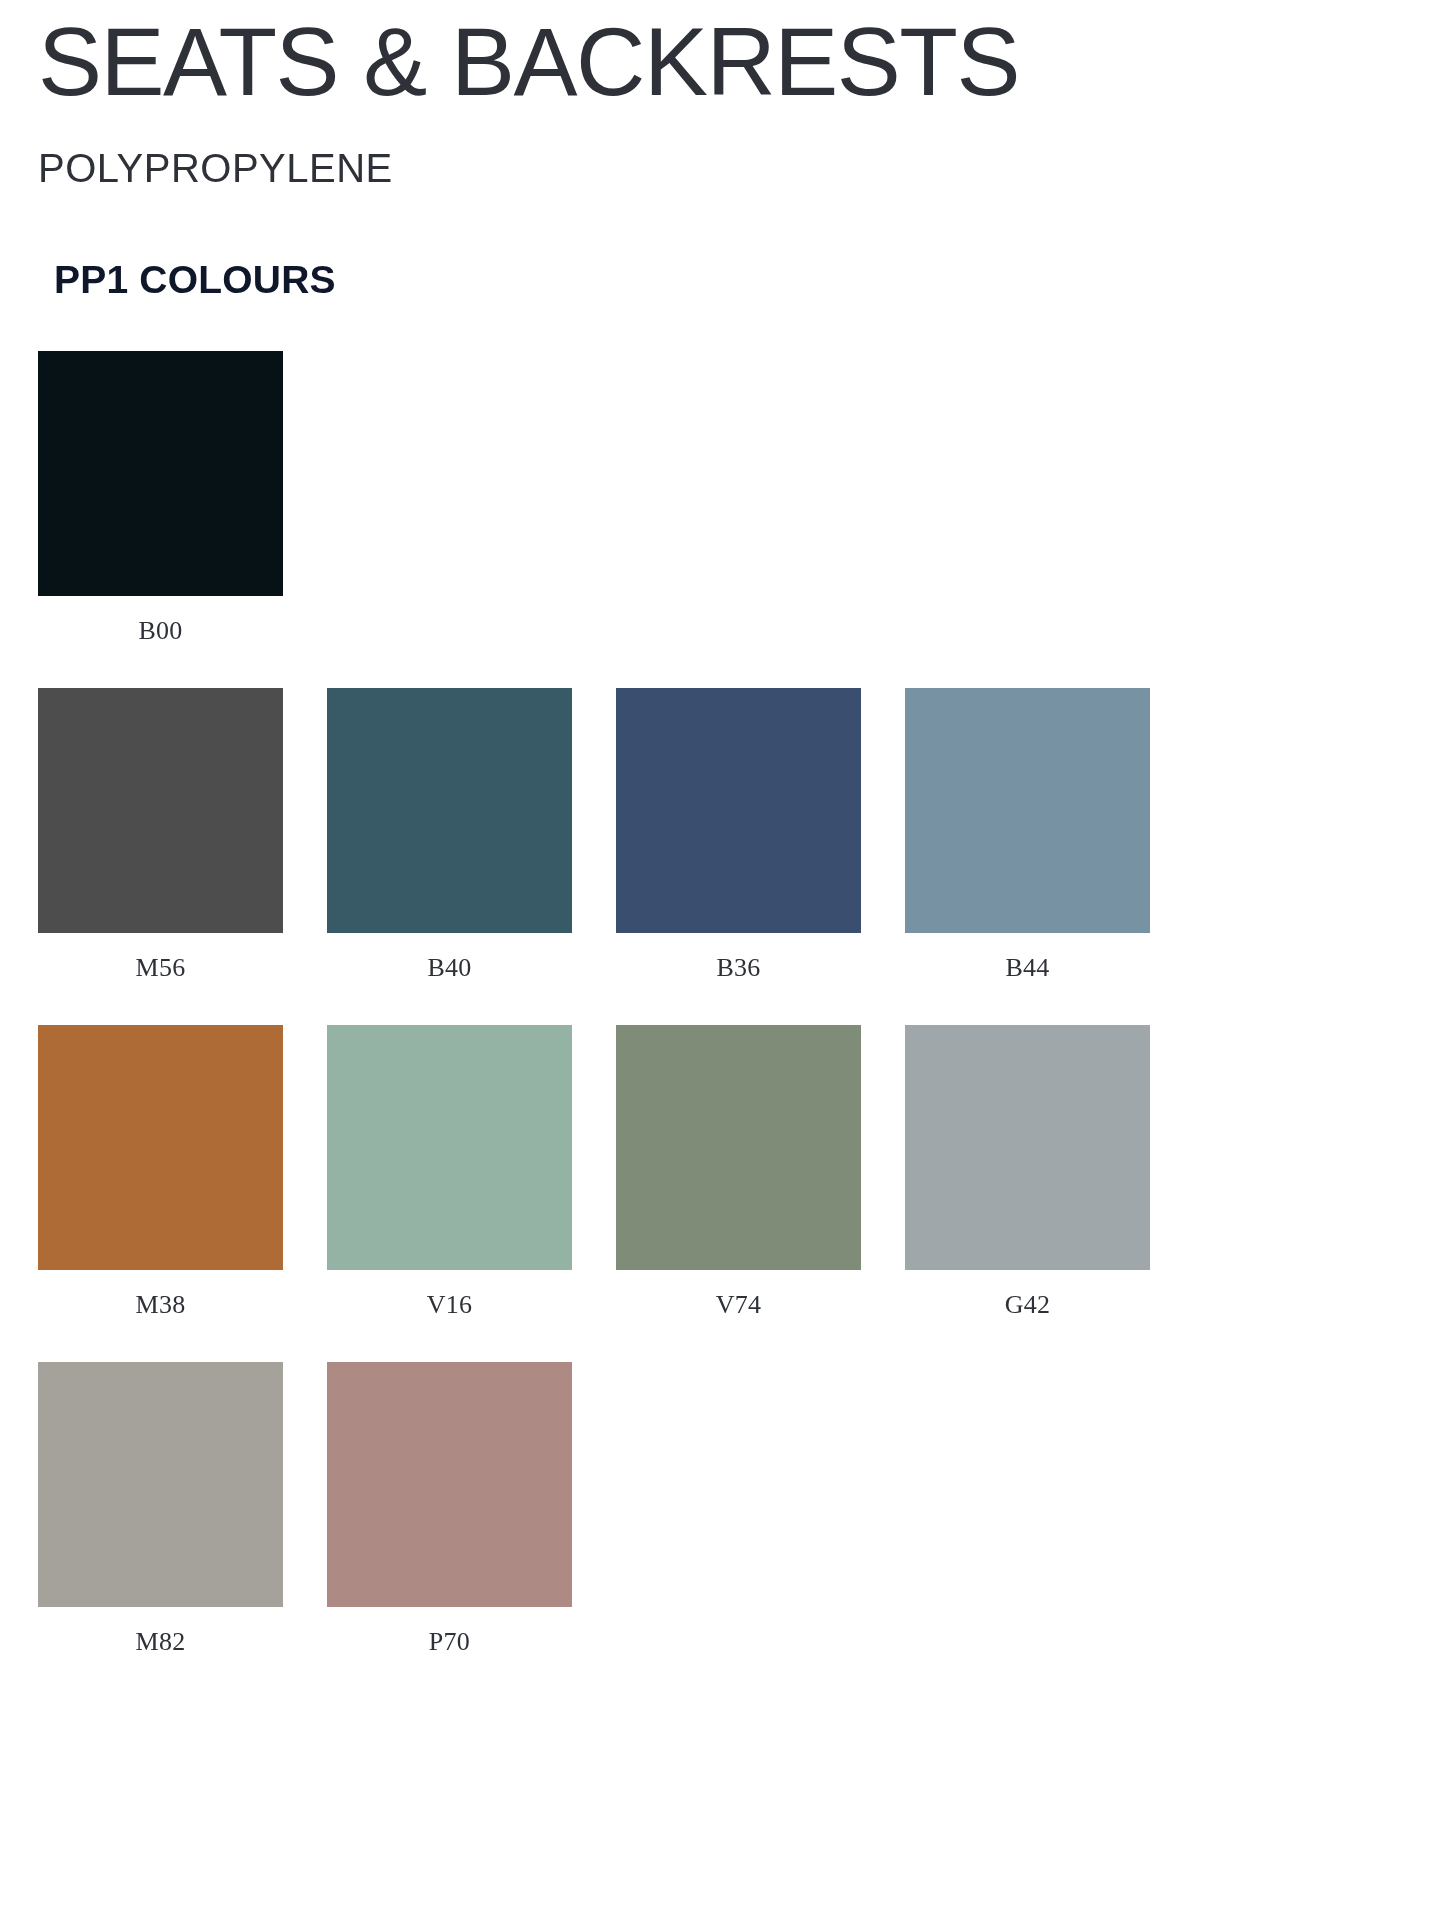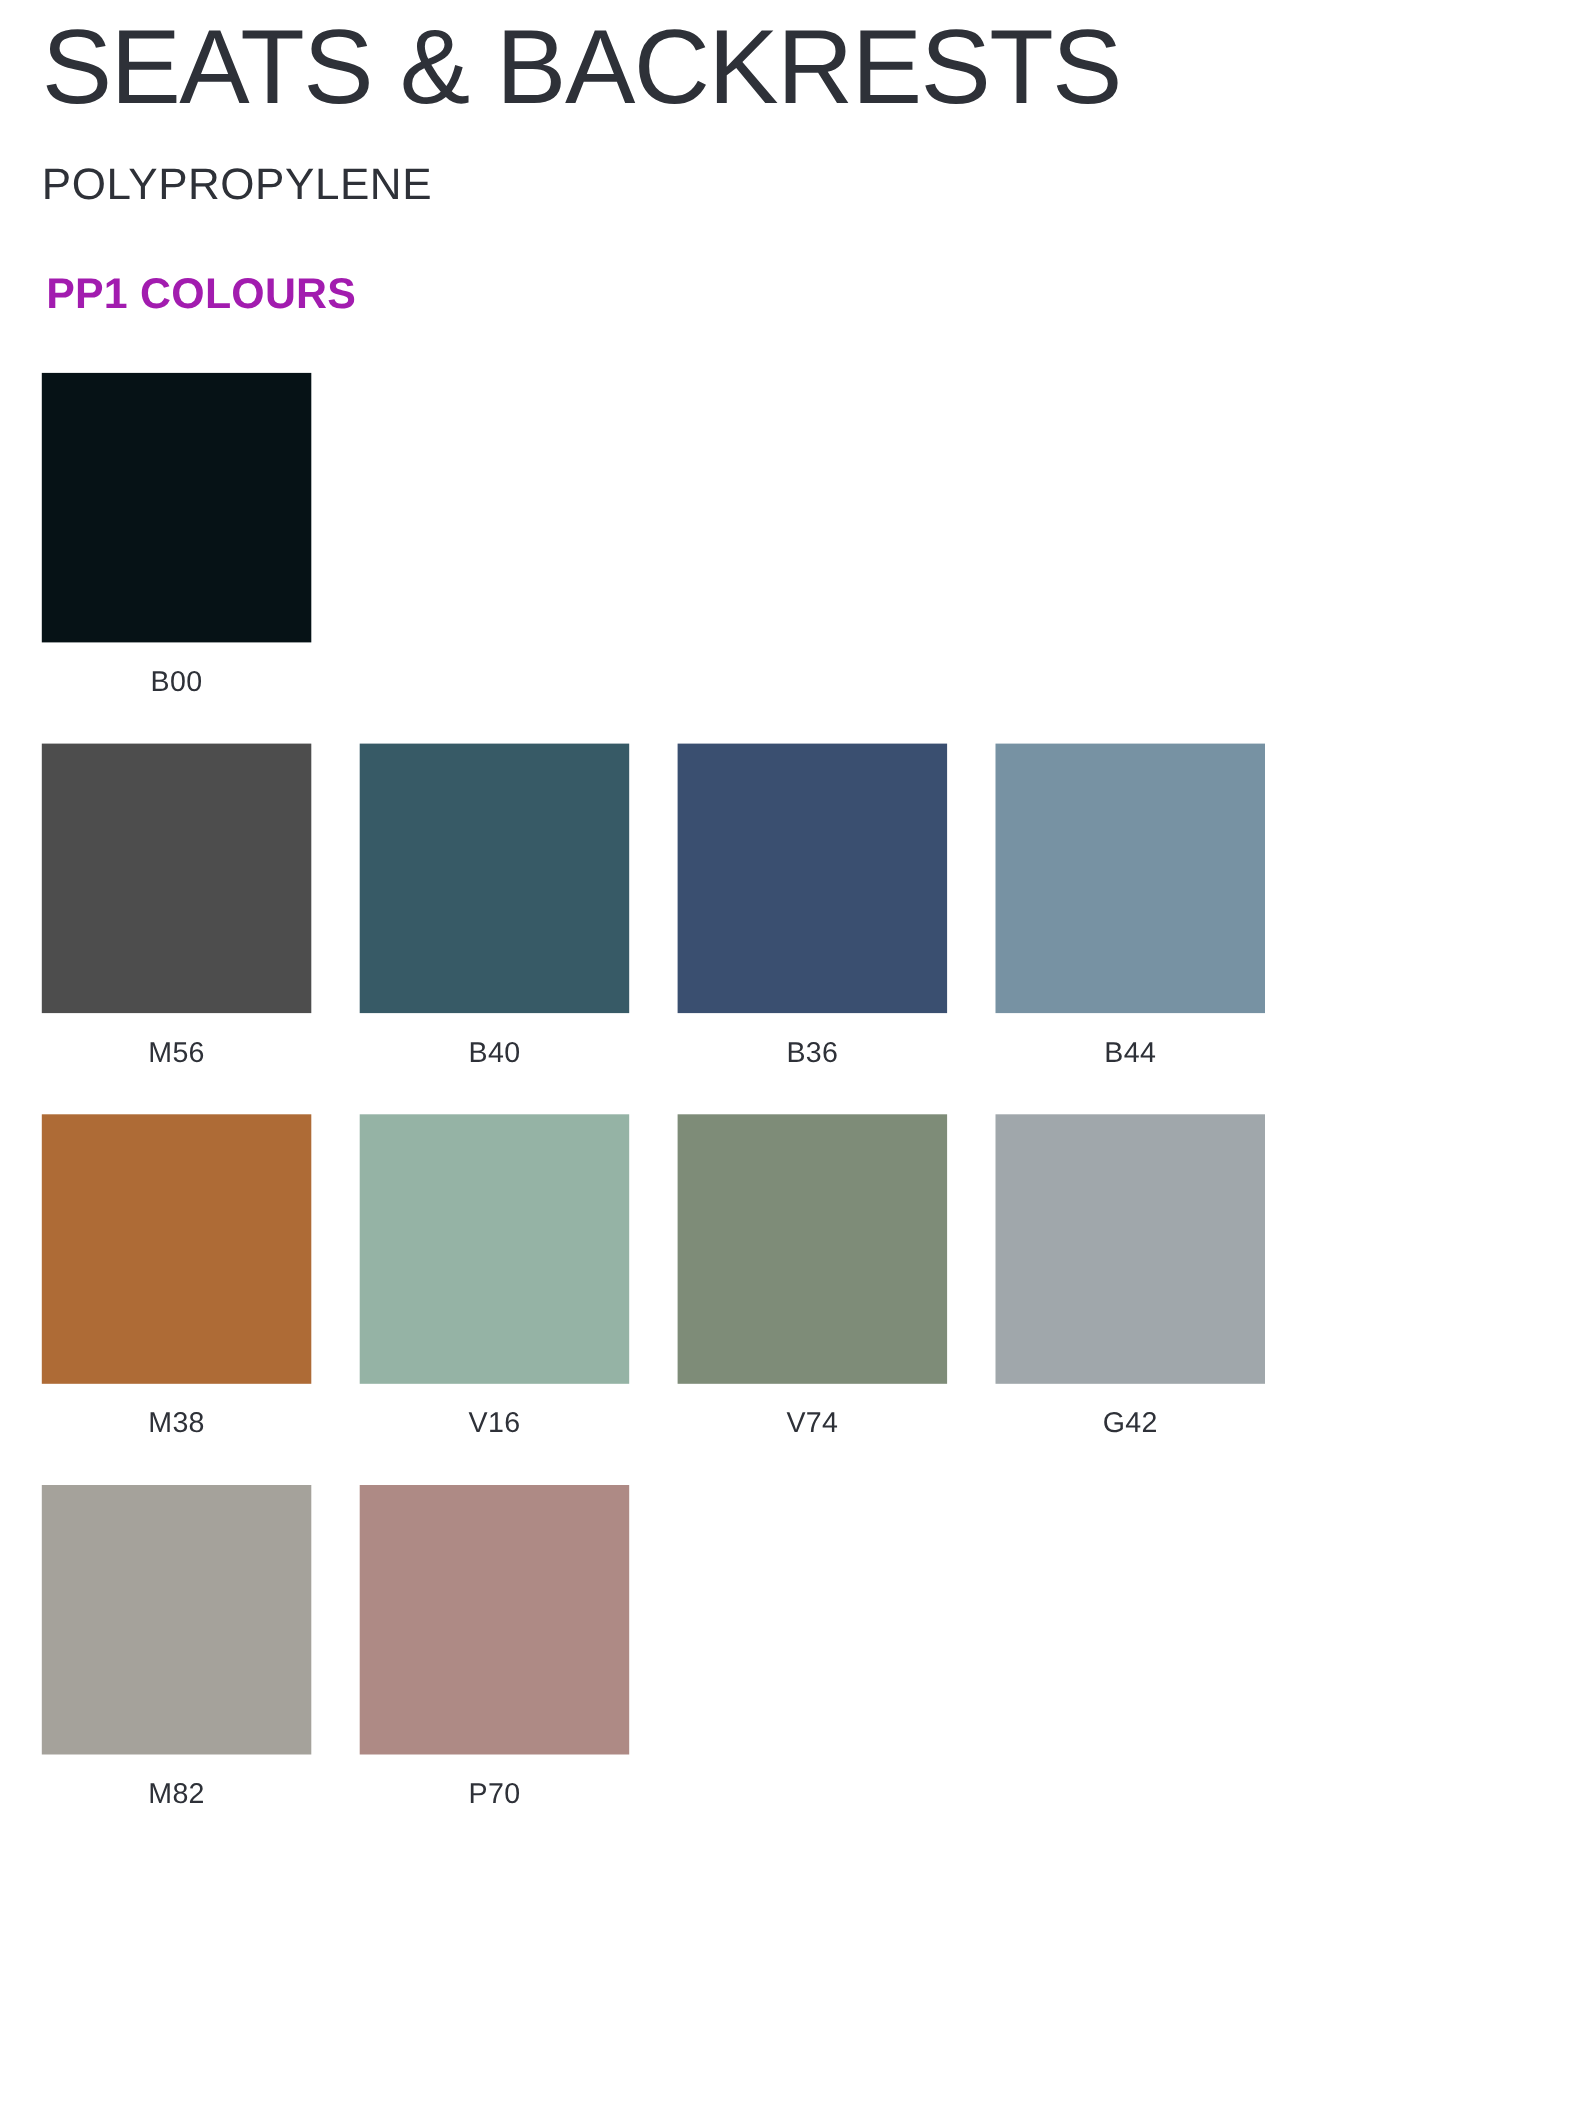--- a/index.html
+++ b/index.html
@@ -40,33 +40,34 @@
     margin: 0;
     padding-top: 38px;
     font-size: 40px;
     line-height: 1.0;
     font-weight: 300;
     letter-spacing: 0.5px;
     color: #2e3138;
   }
 
   .section-heading {
-    margin: 4px;
+    margin: 16px;
     padding-top: 56px;
     font-size: 39px;
     line-height: 1.0;
     font-weight: 700;
     letter-spacing: 0.2px;
-    color: #a21caf;
+    color: #0f172a;
   }
 
   
   .swatch-grid {
     position: relative;
     margin-top: 52px;
+    font-family: Liberation Serif, serif;
   }
 
   .swatch-row {
     display: flex;
     width: 1112px;
     margin-bottom: 44px;
   }
 
   .swatch-cell {
     width: 245px;

